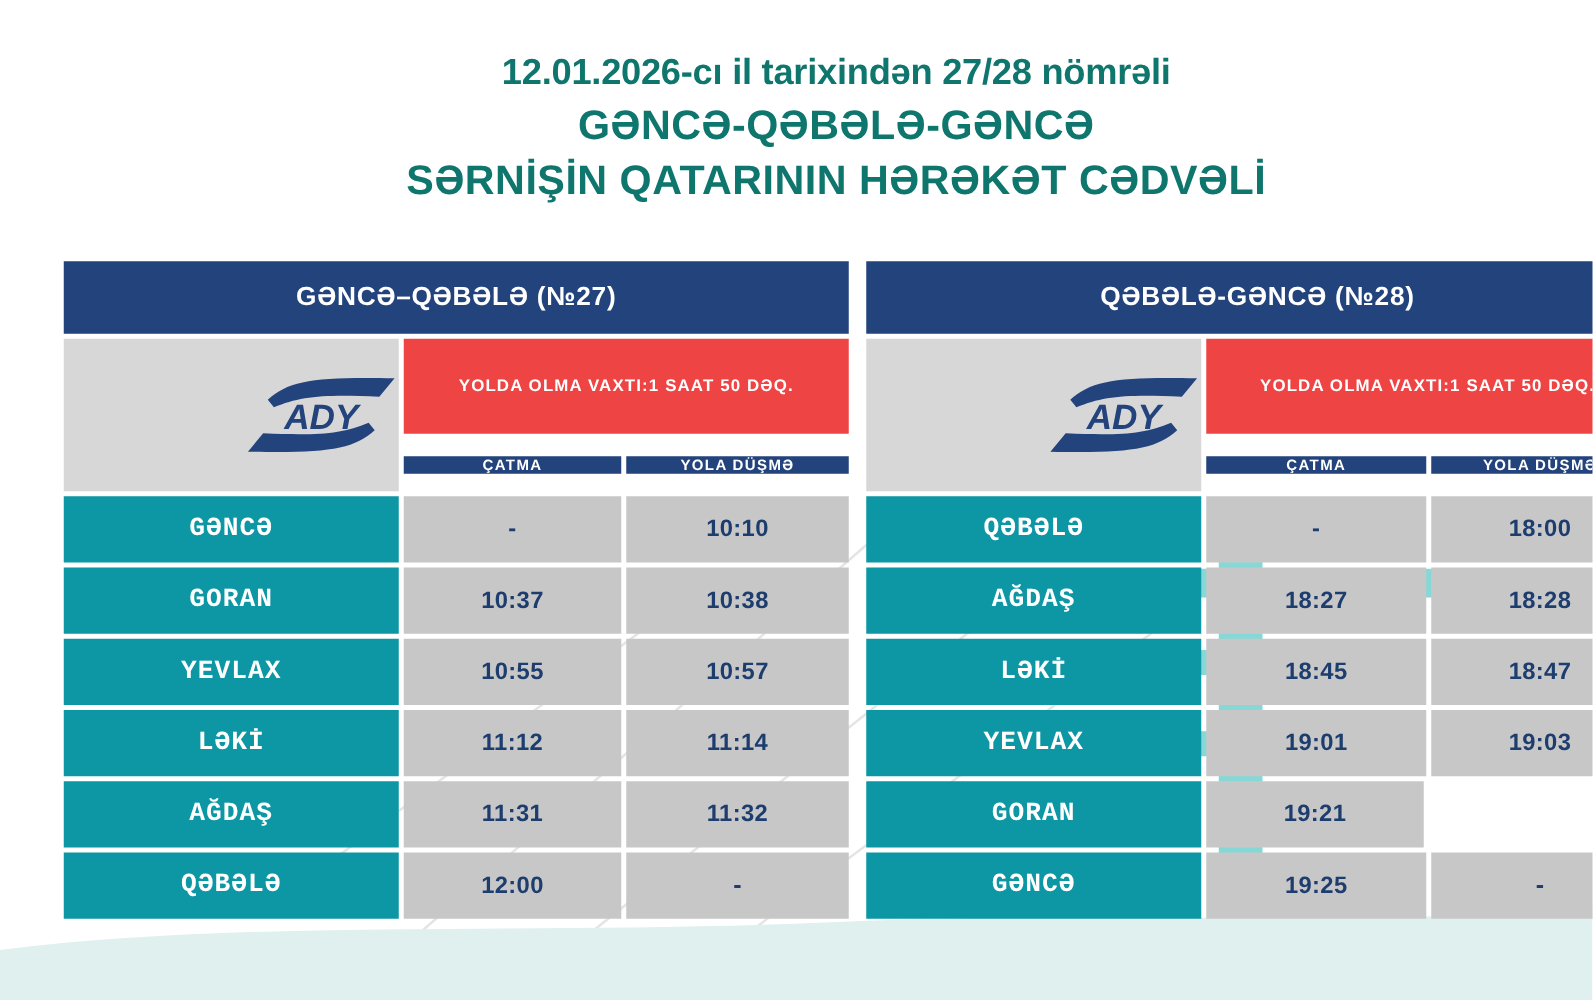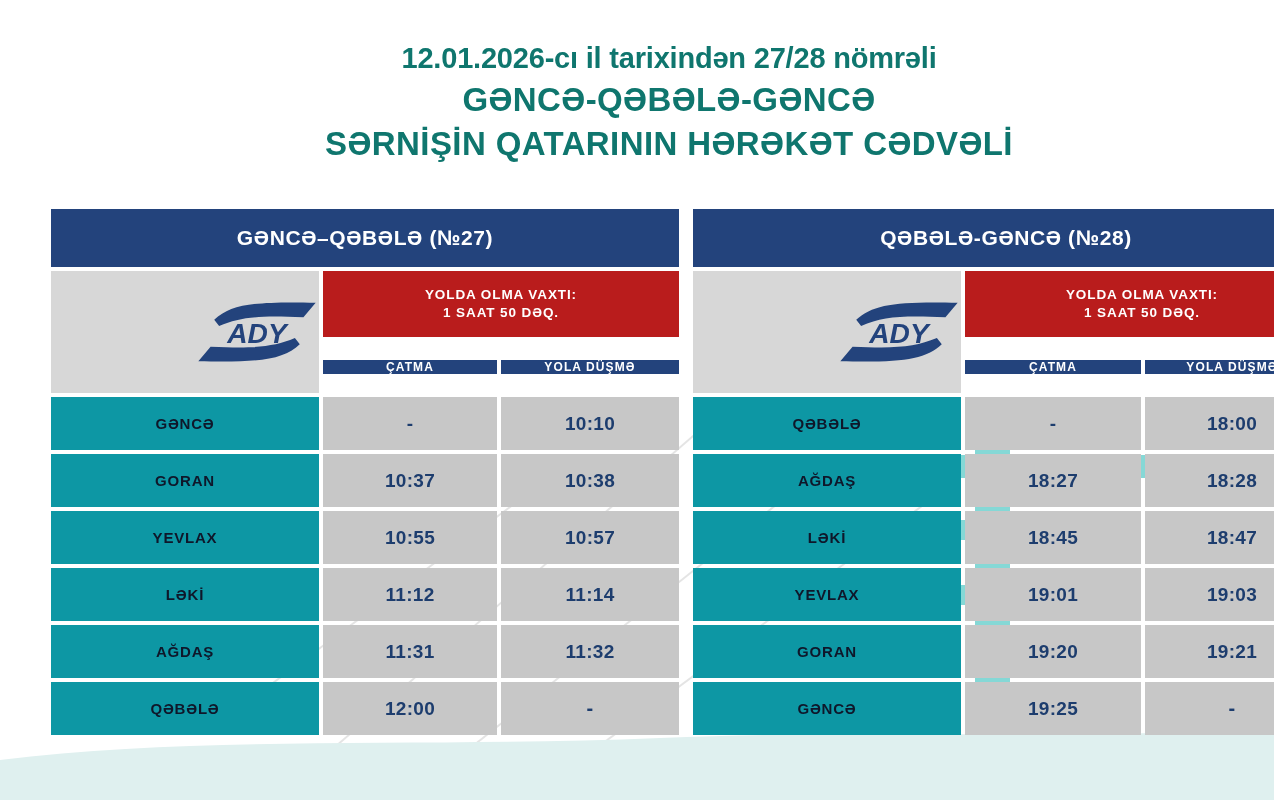--- a/index.html
+++ b/index.html
@@ -89,25 +89,25 @@
     align-items: center;
     justify-content: flex-end;
   }
   .head-right {
     flex: 1;
     display: flex;
     flex-direction: column;
     gap: 4px;
   }
   .duration-cell {
-    background: #b91c1c;
+    background: #ef4444;
     color: #ffffff;
-    height: 66px;
-    display: flex;
-    flex-direction: column;
+    height: 76px;
+    display: flex;
+    flex-direction: row;
     align-items: center;
     justify-content: center;
     font-size: 13.5px;
     font-weight: bold;
     letter-spacing: 0.9px;
     line-height: 18px;
   }
   .subhead-row {
     flex: 1;
     display: flex;
@@ -131,27 +131,28 @@
     flex-direction: column;
     gap: 4px;
   }
   .row {
     display: flex;
     gap: 4px;
     height: 53px;
   }
   .cell-station {
     background: #0d97a4;
-    color: #0f172a;
-    font-size: 15px;
+    color: #ffffff;
+    font-size: 21px;
     font-weight: bold;
     letter-spacing: 0.8px;
     display: flex;
     align-items: center;
     justify-content: center;
+    font-family: Liberation Mono, monospace;
   }
   .cell-time {
     background: #c7c7c7;
     color: #1d3d6e;
     font-size: 19px;
     font-weight: bold;
     letter-spacing: 0.3px;
     display: flex;
     align-items: center;
     justify-content: center;
@@ -300,21 +301,20 @@
       <div class="cell-time c-arr">18:45</div>
       <div class="cell-time c-dep">18:47</div>
     </div>
     <div class="row">
       <div class="cell-station c-station">YEVLAX</div>
       <div class="cell-time c-arr">19:01</div>
       <div class="cell-time c-dep">19:03</div>
     </div>
     <div class="row">
       <div class="cell-station c-station">GORAN</div>
-      <div class="cell-time c-arr">19:20</div>
       <div class="cell-time c-dep">19:21</div>
     </div>
     <div class="row">
       <div class="cell-station c-station">GƏNCƏ</div>
       <div class="cell-time c-arr">19:25</div>
       <div class="cell-time c-dep cell-dash">-</div>
     </div>
   </div>
 </div>
 

